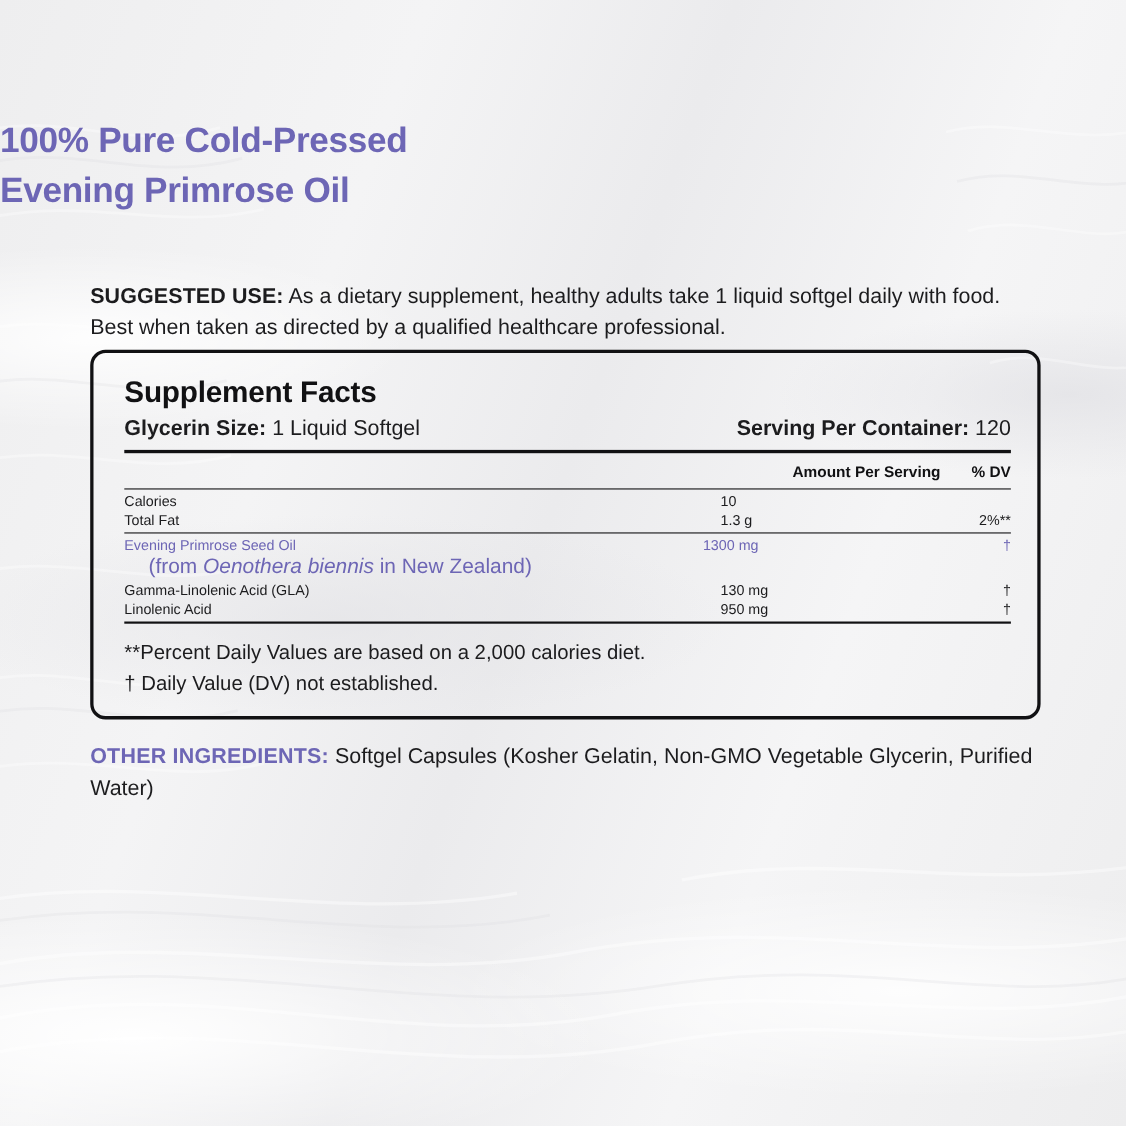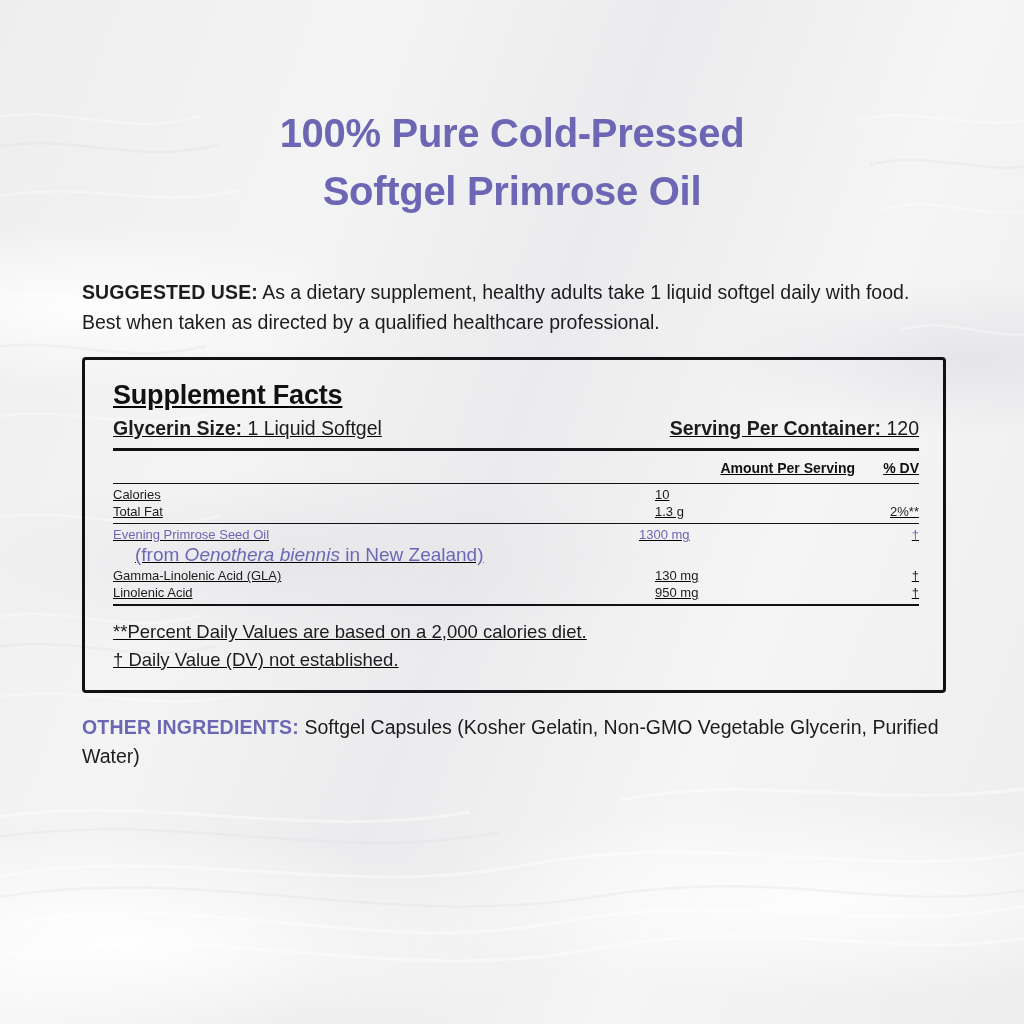--- a/index.html
+++ b/index.html
@@ -36,49 +36,47 @@
   }
 
   .content {
     position: relative;
     z-index: 2;
     width: 1024px;
     height: 1024px;
   }
 
   .title {
-    text-align: center;
     color: #6d66b5;
     font-weight: bold;
-    font-size: 40px;
+    font-size: 32px;
     line-height: 1.45;
     letter-spacing: -0.3px;
     padding-top: 104px;
   }
   .title .line2 { display: block; }
 
   .suggested {
     margin: 58px 78px 0 82px;
     font-size: 19.5px;
     line-height: 1.52;
     color: #1c1c1e;
   }
   .suggested .lbl {
     font-weight: bold;
     letter-spacing: 0.1px;
   }
 
   .facts-box {
     position: relative;
-    margin: 20px 78px 0 82px;
+    margin: 4px 78px 0 82px;
     border: 3.5px solid #111113;
-    border-radius: 4px;
+    border-radius: 14px;
     padding: 18px 22px 16px 22px;
     background: transparent;
-    text-decoration: underline;
   }
 
   .facts-title {
     font-size: 27px;
     font-weight: bold;
     color: #111113;
     letter-spacing: -0.2px;
     margin: 2px 0 6px 6px;
   }
 
@@ -193,21 +191,21 @@
     <path d="M-20 900 C 200 860, 380 932, 600 896 C 790 866, 900 918, 1044 886"></path>
     <path d="M-20 840 C 170 806, 330 866, 500 832"></path>
     <path d="M870 165 C 930 148, 990 180, 1044 162"></path>
   </g>
 </svg>
 
 <div class="content">
 
   <div class="title">
     <span>100% Pure Cold-Pressed</span>
-    <span class="line2">Softgel Primrose Oil</span>
+    <span class="line2">Evening Primrose Oil</span>
   </div>
 
   <div class="suggested">
     <span class="lbl">SUGGESTED USE:</span><span> As a dietary supplement, healthy adults take 1 liquid softgel daily with food. Best when taken as directed by a qualified healthcare professional.</span>
   </div>
 
   <div class="facts-box">
 
     <div class="facts-title">Supplement Facts</div>
 

